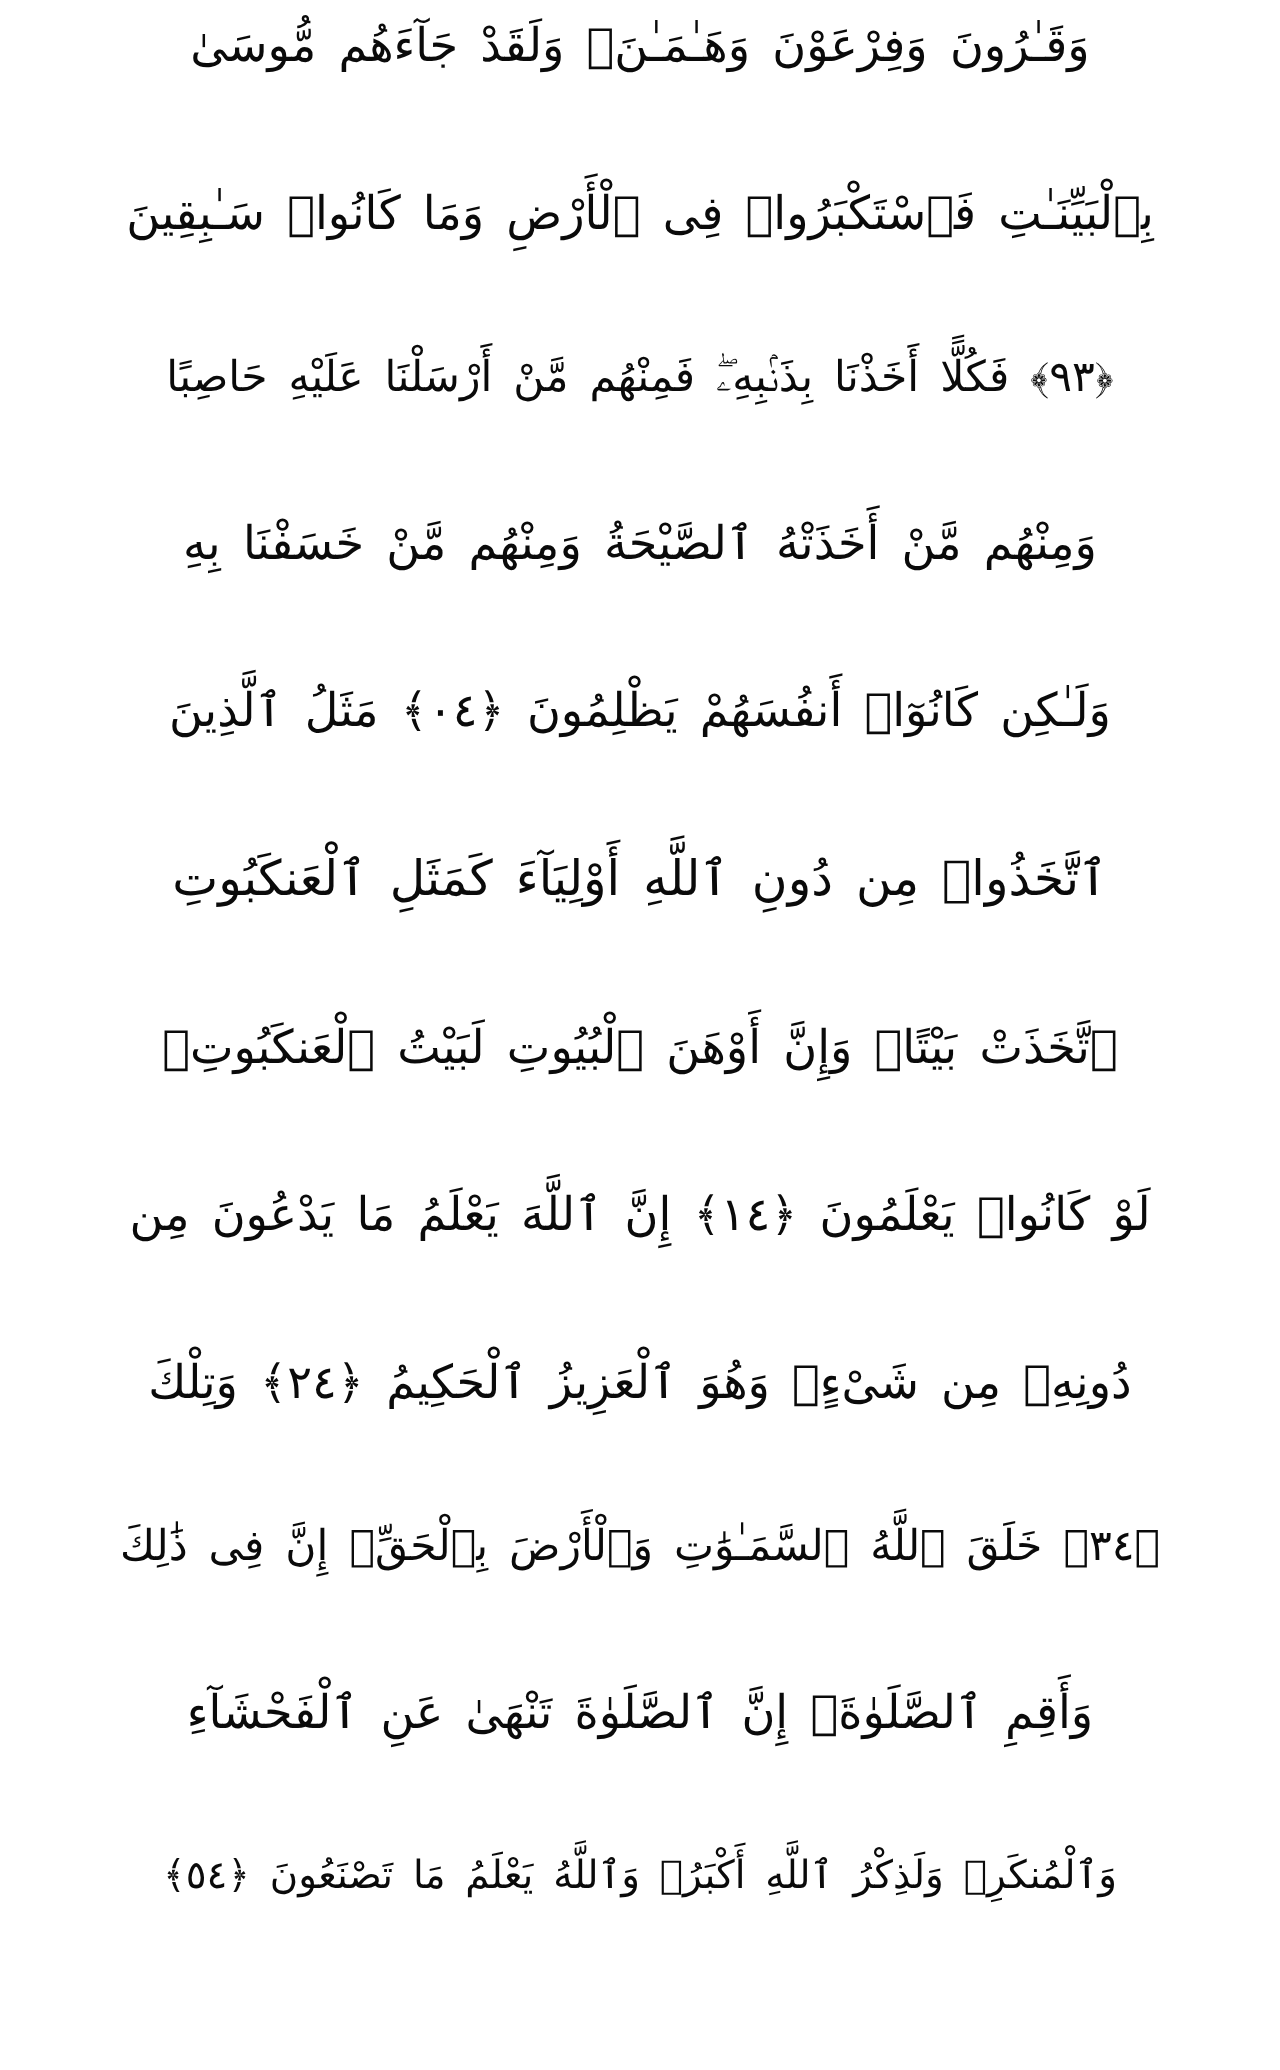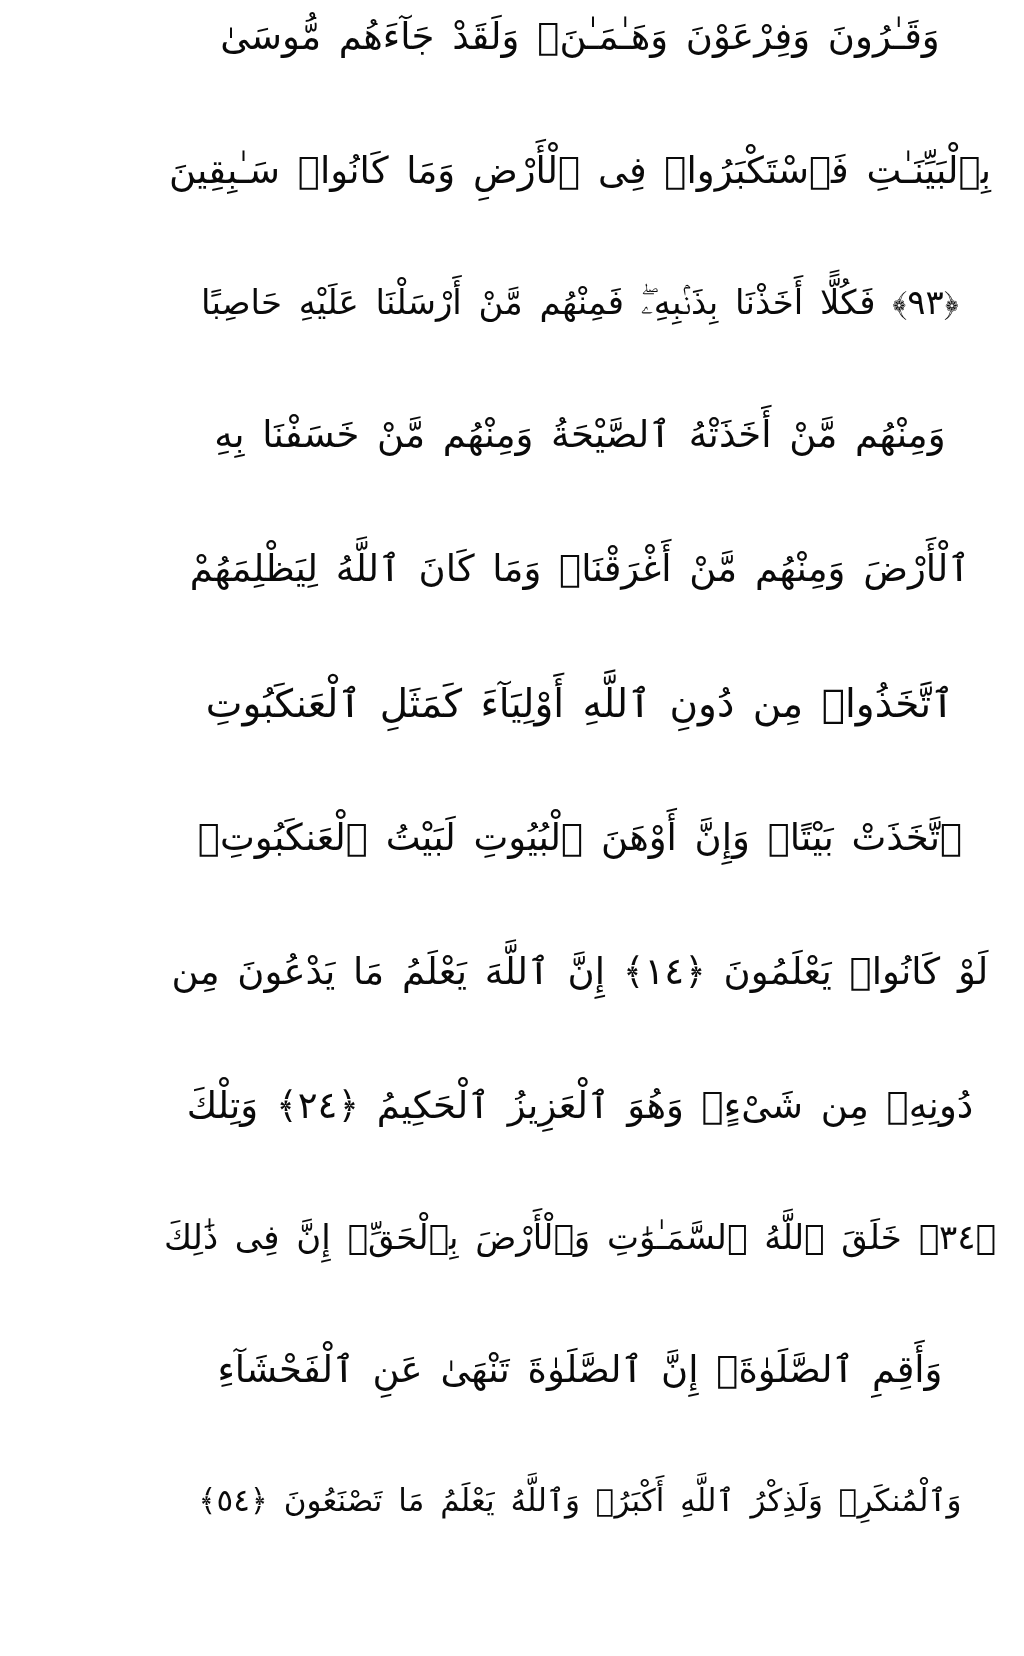--- a/index.html
+++ b/index.html
@@ -12,25 +12,24 @@
     height: 1656px;
     font-family: "DejaVu Sans", sans-serif;
     overflow: hidden;
   }
   .page {
     position: relative;
     width: 1024px;
     height: 1540px;
     background: #ffffff;
     box-sizing: border-box;
-    padding: 18px 24px 24px 36px;
+    padding: 18px 36px 24px 36px;
     display: flex;
     flex-direction: column;
     justify-content: flex-start;
-    align-items: flex-end;
   }
   .lines {
     display: flex;
     flex-direction: column;
     justify-content: space-between;
     height: 100%;
   }
   .qline {
     direction: rtl;
     unicode-bidi: bidi-override;
@@ -51,21 +50,21 @@
 </style>
 </head>
 <body>
 
 <div class="page">
   <div class="lines">
     <div class="qline">وَقَـٰرُونَ وَفِرْعَوْنَ وَهَـٰمَـٰنَۖ وَلَقَدْ جَآءَهُم مُّوسَىٰ</div>
     <div class="qline">بِٱلْبَيِّنَـٰتِ فَٱسْتَكْبَرُوا۟ فِى ٱلْأَرْضِ وَمَا كَانُوا۟ سَـٰبِقِينَ</div>
     <div class="qline tight">﴿٣٩﴾ فَكُلًّا أَخَذْنَا بِذَنۢبِهِۦۖ فَمِنْهُم مَّنْ أَرْسَلْنَا عَلَيْهِ حَاصِبًا</div>
     <div class="qline">وَمِنْهُم مَّنْ أَخَذَتْهُ ٱلصَّيْحَةُ وَمِنْهُم مَّنْ خَسَفْنَا بِهِ</div>
-    <div class="qline">ٱلْأَرْضَ وَمِنْهُم مَّنْ أَغْرَقْنَاۚ وَمَا كَانَ ٱللَّهُ لِيَظْلِمَهُمْ</div>
+    <div class="qline">وَلَـٰكِن كَانُوٓا۟ أَنفُسَهُمْ يَظْلِمُونَ ﴿٤٠﴾ مَثَلُ ٱلَّذِينَ</div>
     <div class="qline wide">ٱتَّخَذُوا۟ مِن دُونِ ٱللَّهِ أَوْلِيَآءَ كَمَثَلِ ٱلْعَنكَبُوتِ</div>
     <div class="qline">ٱتَّخَذَتْ بَيْتًاۖ وَإِنَّ أَوْهَنَ ٱلْبُيُوتِ لَبَيْتُ ٱلْعَنكَبُوتِۖ</div>
     <div class="qline">لَوْ كَانُوا۟ يَعْلَمُونَ ﴿٤١﴾ إِنَّ ٱللَّهَ يَعْلَمُ مَا يَدْعُونَ مِن</div>
     <div class="qline">دُونِهِۦ مِن شَىْءٍۚ وَهُوَ ٱلْعَزِيزُ ٱلْحَكِيمُ ﴿٤٢﴾ وَتِلْكَ</div>
     <div class="qline tight">﴿٤٣﴾ خَلَقَ ٱللَّهُ ٱلسَّمَـٰوَٰتِ وَٱلْأَرْضَ بِٱلْحَقِّۚ إِنَّ فِى ذَٰلِكَ</div>
     <div class="qline">وَأَقِمِ ٱلصَّلَوٰةَۖ إِنَّ ٱلصَّلَوٰةَ تَنْهَىٰ عَنِ ٱلْفَحْشَآءِ</div>
     <div class="qline tighter">وَٱلْمُنكَرِۗ وَلَذِكْرُ ٱللَّهِ أَكْبَرُۗ وَٱللَّهُ يَعْلَمُ مَا تَصْنَعُونَ ﴿٤٥﴾</div>
   </div>
 </div>
 

